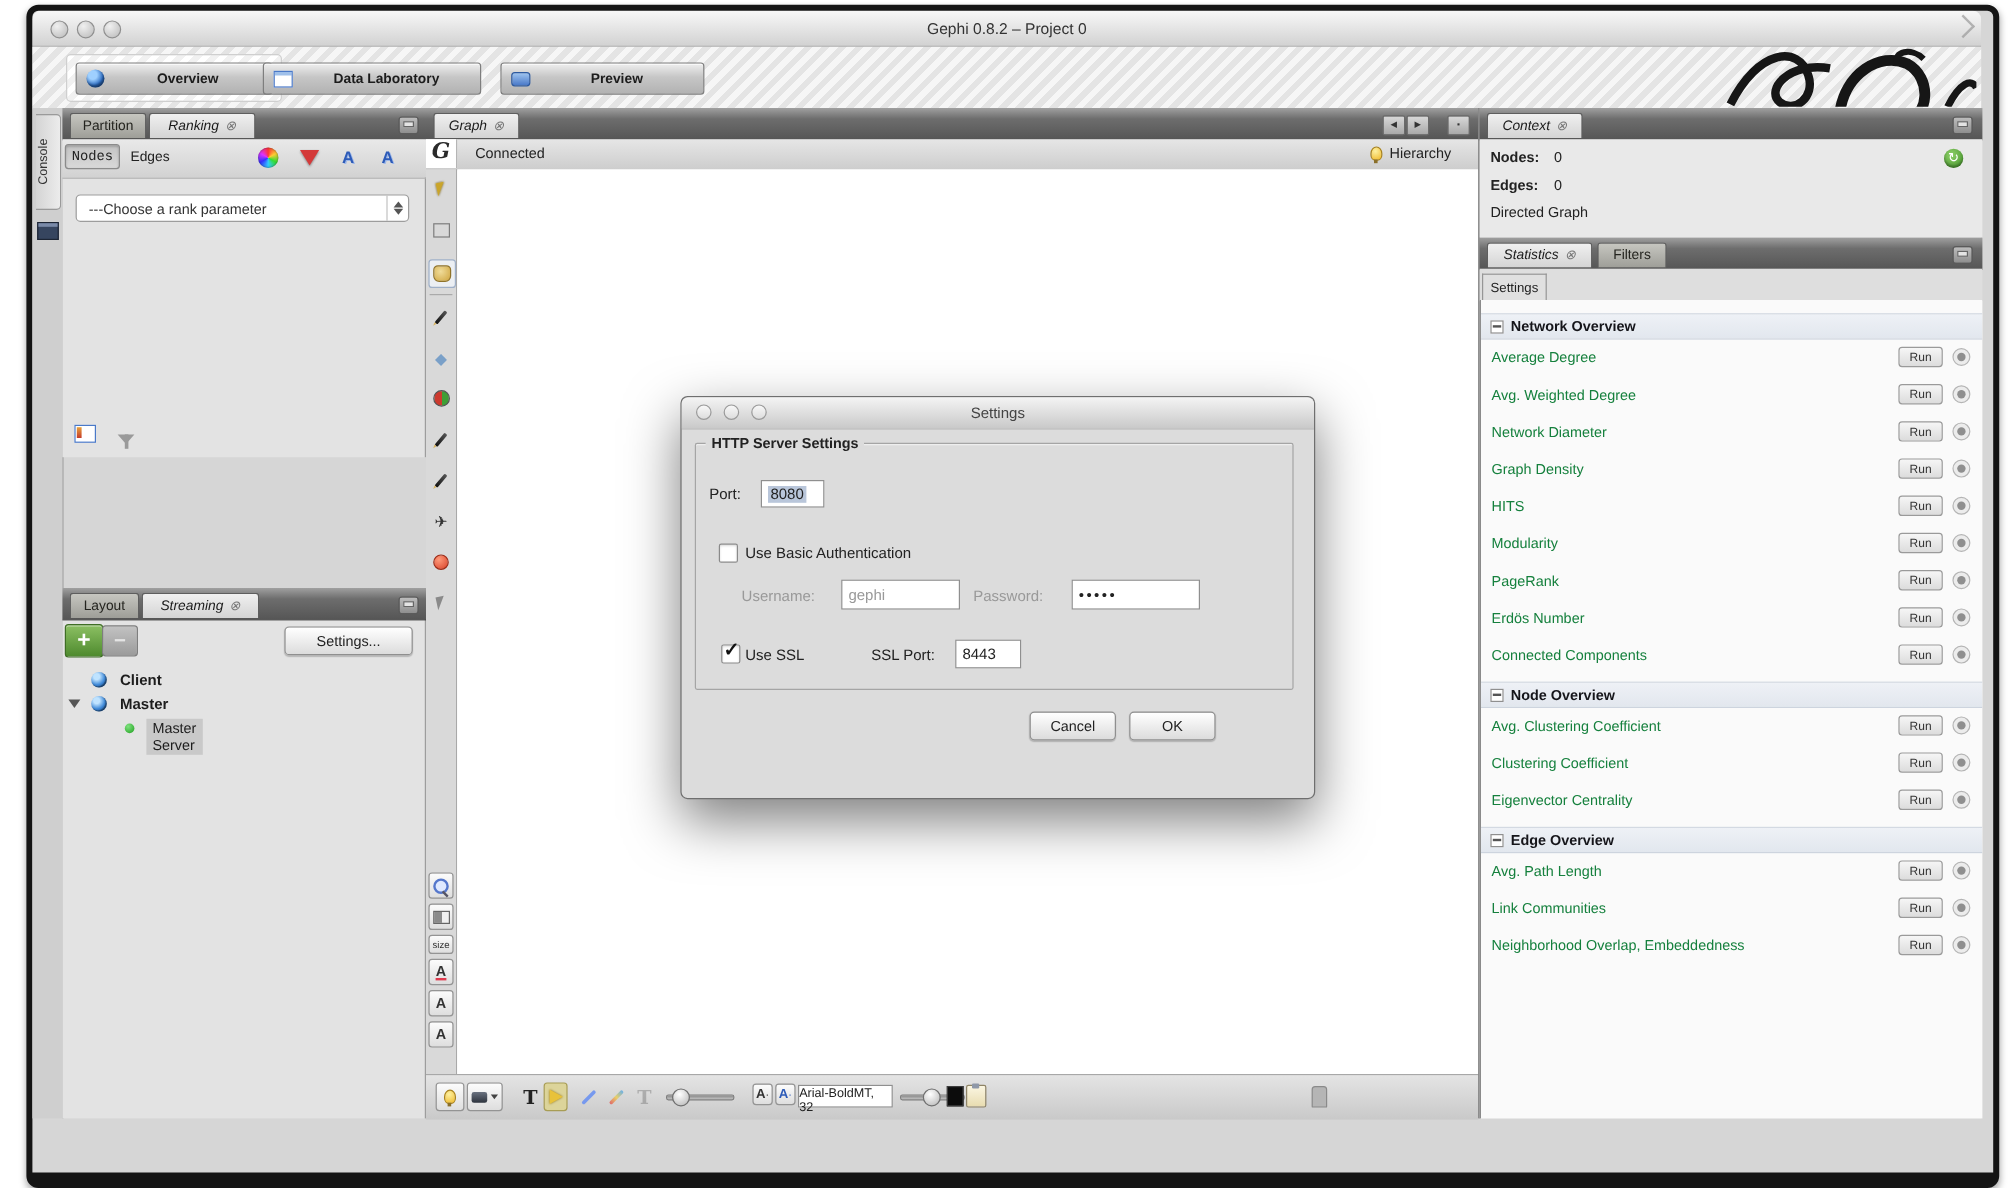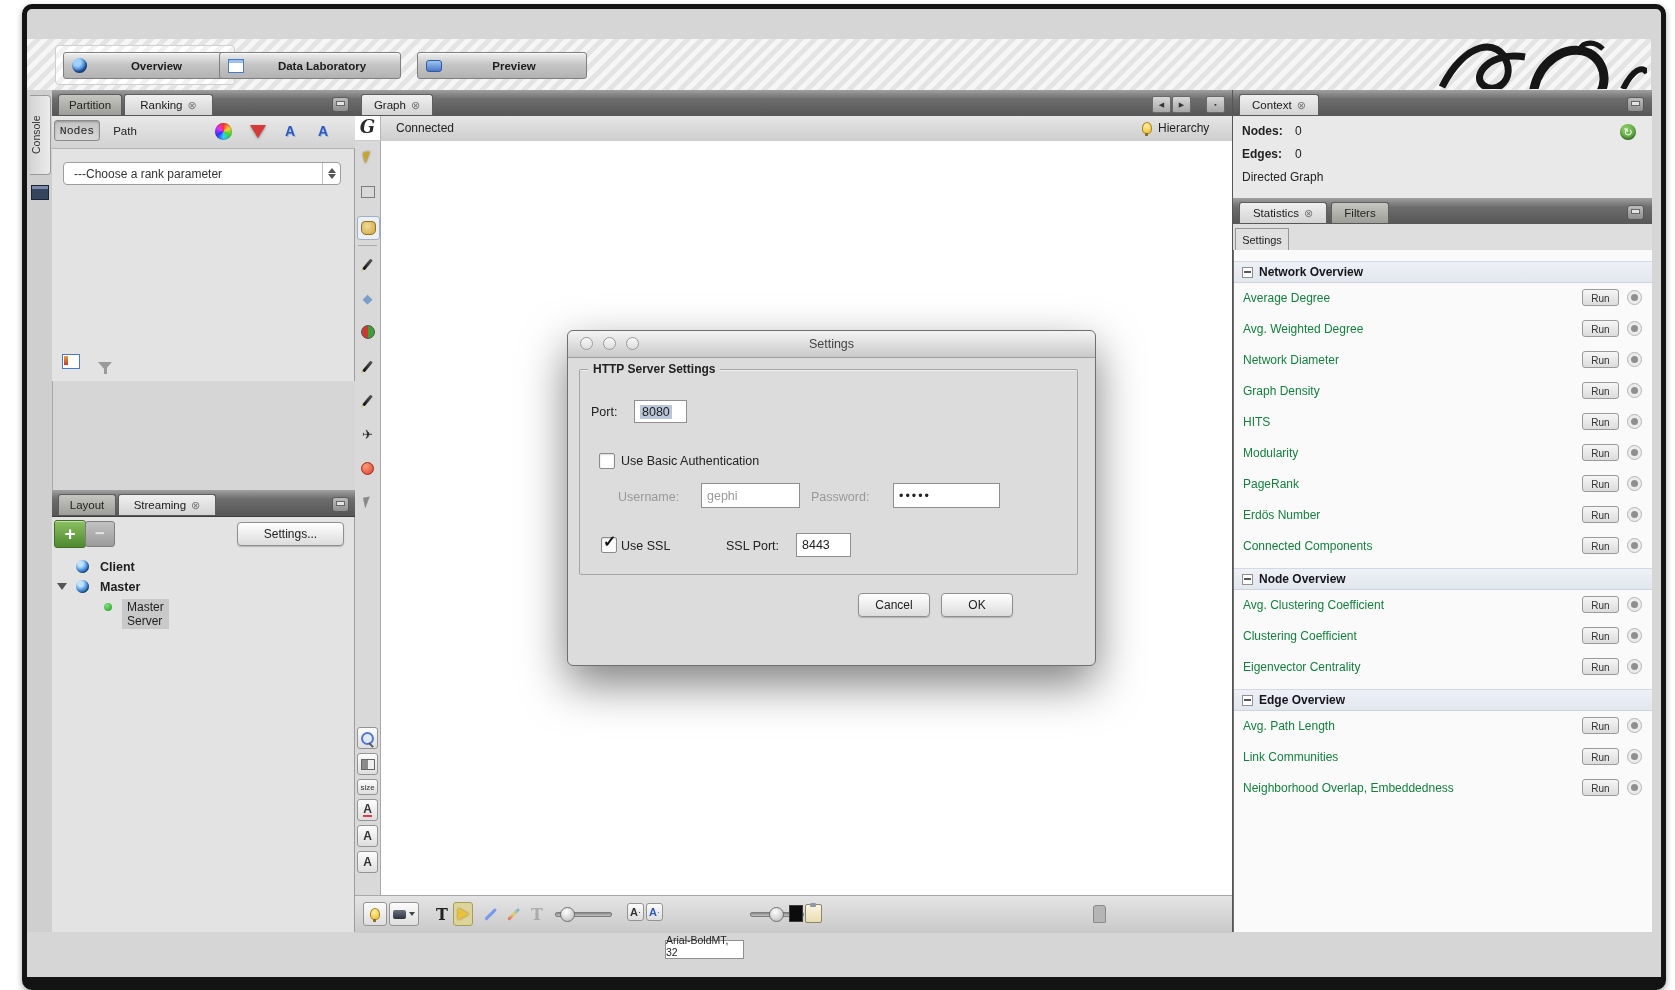--- a/index.html
+++ b/index.html
@@ -33,21 +33,21 @@
   .table-ic{width:14px;height:12px;margin-left:8px;background:#fff;border:1.5px solid #4a79c8;
             box-shadow:inset 0 3px 0 #9fc0ea;}
   .bubble-ic{width:14px;height:10px;margin-left:8px;background:linear-gradient(#9ec4f0,#4a79c8);
              border:1px solid #2d5aa0;border-radius:3px;}
   
   .tabbar{position:absolute;height:26px;background:linear-gradient(#a0a0a0,#6d6d6d 35%,#565656);
           border-bottom:1px solid #3d3d3d;}
   .tab{position:absolute;top:4px;height:21px;border:1px solid #5e5e5e;border-bottom:none;
        border-radius:3px 3px 0 0;font-size:11.5px;display:flex;align-items:center;justify-content:center;
        padding:0 8px;box-sizing:border-box;}
-  .tab.on{background:linear-gradient(#f0f0f0,#d4d4d4);color:#1a1a1a;}
+  .tab.on{background:linear-gradient(#f0f0f0,#d4d4d4);color:#1a1a1a;font-style:italic;}
   .tab.off{background:linear-gradient(#c6c6c0,#9e9e98);color:#24241f;}
   .tclose{margin-left:5px;font-size:11px;color:#777;line-height:1;}
   .minbtn{position:absolute;top:7px;width:15px;height:13px;background:linear-gradient(#bdbdbd,#8e8e8e);
           border:1px solid #5a5a5a;border-radius:3px;}
   .minbtn:after{content:"";position:absolute;left:3px;right:3px;top:3px;height:3px;background:#e4e4e4;border:1px solid #666;}
   .smallnav{position:absolute;top:6px;width:17px;height:15px;background:linear-gradient(#d8d8d8,#a8a8a8);
             border:1px solid #6a6a6a;border-radius:2px;font-size:7px;color:#333;text-align:center;line-height:15px;}
   
   .panel{position:absolute;background:#e3e3e3;border-right:1px solid #9d9d9d;box-sizing:border-box;}
   .subbar{position:absolute;background:linear-gradient(#e9e9e9,#d2d2d2);border-bottom:1px solid #b2b2b2;}
@@ -100,21 +100,21 @@
   .bbtn{background:linear-gradient(#fcfcfc,#dedede);border:1px solid #949494;border-radius:3px;box-sizing:border-box;}
   .bulb{width:8px;height:10px;border-radius:50% 50% 40% 40%;background:radial-gradient(circle at 40% 30%,#fdf0a0,#f0b92a);border:1px solid #a8821c;position:relative;}
   .bulb:after{content:"";position:absolute;left:2px;top:10px;width:3px;height:3px;background:#8a6f2a;}
   .cam-sh{width:13px;height:9px;background:linear-gradient(#6a7280,#2d333d);border-radius:2px;}
   .caret{width:0;height:0;border-left:3.5px solid transparent;border-right:3.5px solid transparent;border-top:4.5px solid #444;margin-left:3px;}
   .Tg{font-family:"DejaVu Serif",serif;font-weight:bold;font-size:16px;color:#222;}
   .yarrow{width:0;height:0;border-top:6px solid transparent;border-bottom:6px solid transparent;border-left:11px solid #e8c23a;filter:drop-shadow(0 0 1px #8f731c);}
   .dline{width:15px;height:2.5px;transform:rotate(-45deg);border-radius:2px;}
   .track{height:3px;background:linear-gradient(#8a8a8a,#c2c2c2);border:1px solid #7d7d7d;border-radius:2px;position:absolute;}
   .knob{position:absolute;width:13px;height:13px;border-radius:50%;background:radial-gradient(circle at 40% 30%,#ffffff,#b5b5b5);border:1px solid #6f6f6f;}
-  .fontfield{position:absolute;background:#fff;border:1px solid #8f8f8f;font-size:10.5px;color:#222;display:flex;align-items:flex-end;justify-content:center;margin-top:36px;}
+  .fontfield{position:absolute;background:#fff;border:1px solid #8f8f8f;font-size:10.5px;color:#222;display:flex;align-items:flex-start;justify-content:center;}
   .swatch{position:absolute;width:12px;height:15px;background:#0c0c0c;border:1px solid #3d3d3d;}
   .clip-sh{position:absolute;width:15px;height:17px;background:linear-gradient(#fbf6e2,#e8dcb0);border:1px solid #8f8466;border-radius:2px;}
   .clip-sh:after{content:"";position:absolute;left:4px;top:-2px;width:6px;height:4px;background:#8f98a8;border-radius:1px;}
   .refresh-ic{position:absolute;width:16px;height:16px;border-radius:50%;background:radial-gradient(circle at 38% 32%,#8fd06a,#3d8f24);color:#fff;font-size:11px;line-height:16px;text-align:center;box-shadow:inset 0 -2px 2px rgba(0,0,0,.3);}
   .subtab{position:absolute;background:#e0e0e0;border:1px solid #969696;border-bottom:none;font-size:11px;display:flex;align-items:center;justify-content:center;}
   .statlist{position:absolute;background:#fafafa;border-left:1px solid #6f6f6f;overflow:hidden;box-sizing:border-box;padding-top:11px;}
   .sec-h{height:20px;background:linear-gradient(#eef1f6,#e2e7ee);border-top:1px solid #d3d9e2;border-bottom:1px solid #cdd4de;display:flex;align-items:center;}
   .collapse{width:9px;height:9px;border:1px solid #8f8f8f;background:#fff;margin:0 6px 0 8px;position:relative;}
   .collapse:after{content:"";position:absolute;left:1px;right:1px;top:3.5px;height:1.5px;background:#555;}
   .sec-title{font-weight:bold;font-size:12px;color:#15151a;}
@@ -148,20 +148,27 @@
   .cbox{position:absolute;width:14px;height:14px;background:#fff;border:1px solid #8a8a8a;border-radius:2px;box-shadow:inset 0 1px 2px rgba(0,0,0,.15);}
   .cbox .ck{position:absolute;left:1px;top:-6px;font-size:16px;font-weight:bold;color:#111;}
   .hl{background:#b9c6da;padding:0 2px;}
 </style>
 </head>
 <body>
 
 <div class="page">
   <div class="frame"></div>
 
+  <div class="titlebar">
+    <div class="tl-dot" style="left:15px;top:8px;"></div>
+    <div class="tl-dot" style="left:37px;top:8px;"></div>
+    <div class="tl-dot" style="left:59px;top:8px;"></div>
+    <div class="wtitle">Gephi 0.8.2 – Project 0</div>
+    <div class="resize-g"></div>
+  </div>
 
   <div class="band">
     <div class="sel-halo" style="left:28px;top:6px;width:178px;height:38px;"></div>
     <div class="big-btn" style="left:36px;top:13px;width:162px;">
       <span class="globe-ic"></span>
       <span class="lbl">Overview</span>
     </div>
     <div class="big-btn" style="left:192px;top:13px;width:180px;">
       <span class="table-ic"></span>
       <span class="lbl">Data Laboratory</span>
@@ -194,21 +201,21 @@
         <span>Ranking</span>
         <span class="tclose">⊗</span>
       </div>
       <div class="minbtn" style="right:6px;"></div>
     </div>
     <div class="subbar" style="left:0;top:26px;width:303px;height:32px;">
       <div class="nbtn sel" style="left:2px;width:46px;font-family:Liberation Mono, monospace;">
         <span>Nodes</span>
       </div>
       <div class="nbtn" style="left:50px;width:46px;">
-        <span>Path</span>
+        <span>Edges</span>
       </div>
       <div class="abs" style="left:163px;top:7px;">
           <div class="wheel"></div>
         </div>
       <div class="abs" style="left:198px;top:9px;">
           <div class="gem"></div>
         </div>
       <div class="abs" style="left:233px;top:7px;"><span class="sizeA">A</span></div>
       <div class="abs" style="left:266px;top:7px;"><span class="sizeA">A</span></div>
     </div>

